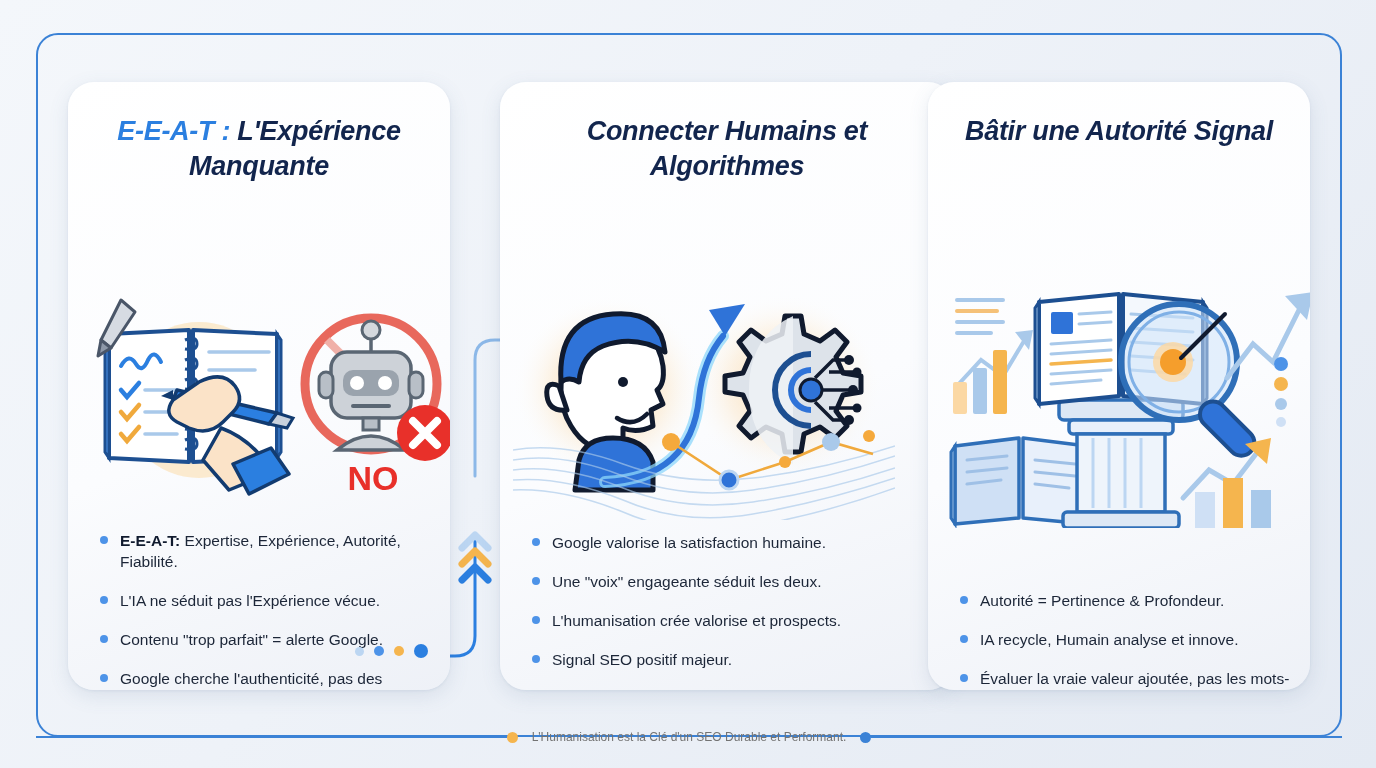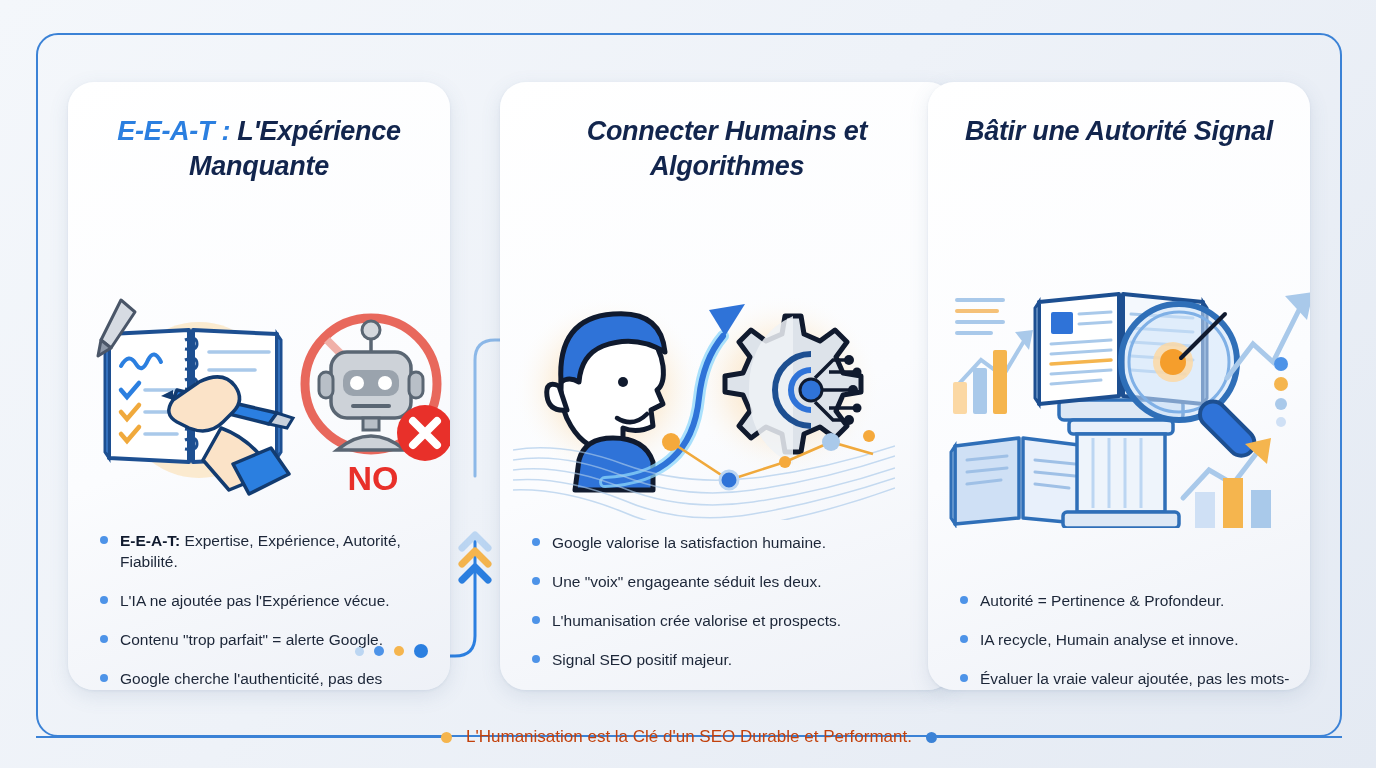--- a/index.html
+++ b/index.html
@@ -80,21 +80,21 @@
   
   .connectors { position: absolute; inset: 0; pointer-events: none; }
 
   
   .footer-band {
     position: absolute; left: 36px; right: 34px; top: 722px;
     height: 30px;
     display: flex; align-items: center; justify-content: center;
   }
   .footer-text {
-    font-size: 17px; color: #c2410c; white-space: nowrap;
+    font-size: 12px; color: #737373; white-space: nowrap;
     padding: 0 14px;
   }
   .fdot { width: 11px; height: 11px; border-radius: 50%; flex: 0 0 auto; }
   .fdot.orange { background: #f5b54e; }
   .fdot.blue { background: #3b82d6; }
   .fline { height: 2px; background: #3b82d6; flex: 1 1 auto; }
 
   
   .pagedots {
     position: absolute; bottom: 32px; right: 22px;
@@ -203,21 +203,21 @@
         <g>
           <circle cx="344" cy="155" r="28" fill="#e8302a"></circle>
           <path d="M332 143 L356 167 M356 143 L332 167" stroke="#ffffff" stroke-width="8" stroke-linecap="round"></path>
         </g>
         <text x="292" y="212" font-family="Liberation Sans, sans-serif" font-size="34" font-weight="bold" fill="#e8302a" text-anchor="middle">NO</text>
       </svg>
     </div>
 
     <div class="bullets" id="bullets-1">
       <div class="bullet"><b>E-E-A-T:</b><span> Expertise, Expérience, Autorité, Fiabilité.</span></div>
-      <div class="bullet"><span>L'IA ne ajoutée pas l'Expérience vécue.</span></div>
+      <div class="bullet"><span>L'IA ne séduit pas l'Expérience vécue.</span></div>
       <div class="bullet"><span>Contenu "trop parfait" = alerte Google.</span></div>
       <div class="bullet"><span>Google cherche l'authenticité, pas des résumés.</span></div>
     </div>
 
     <div class="pagedots">
       <i class="pd1"></i>
       <i class="pd2"></i>
       <i class="pd3"></i>
       <i class="pd4"></i>
     </div>

